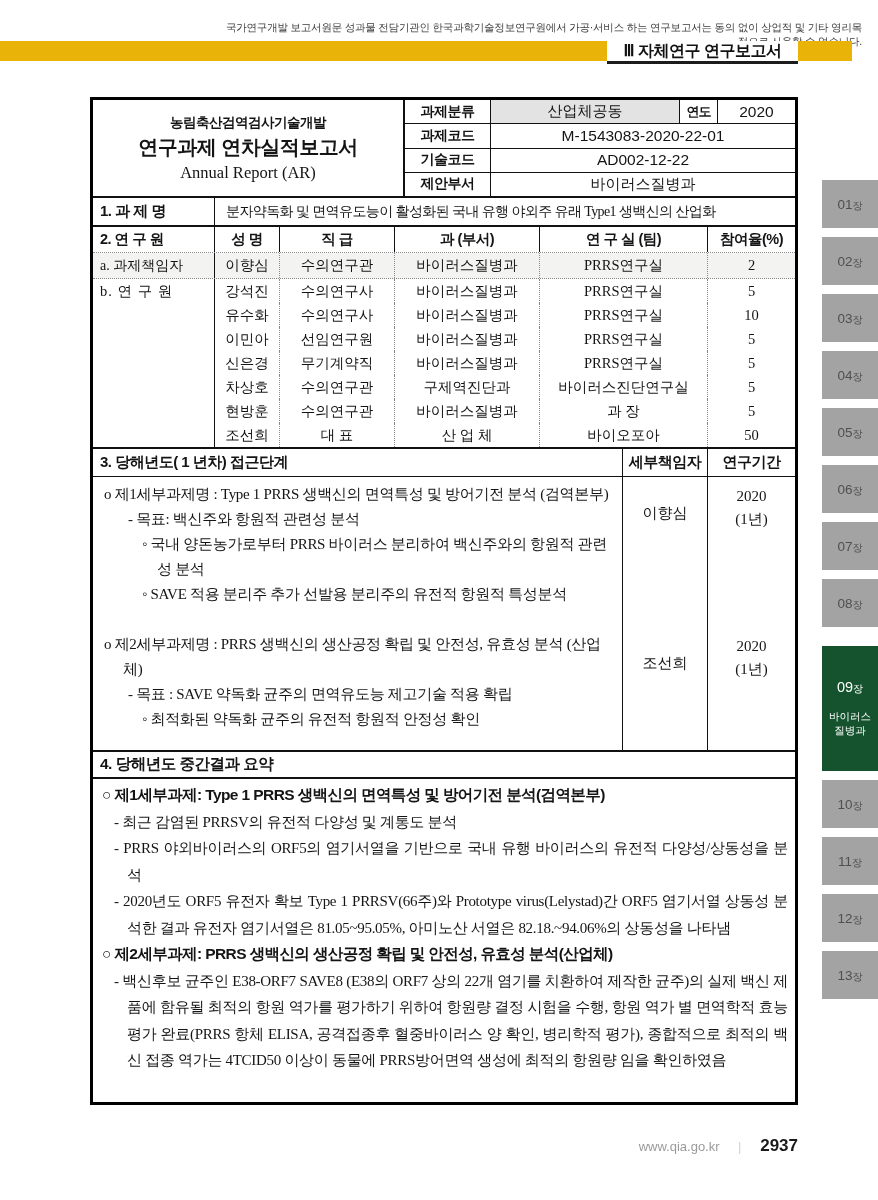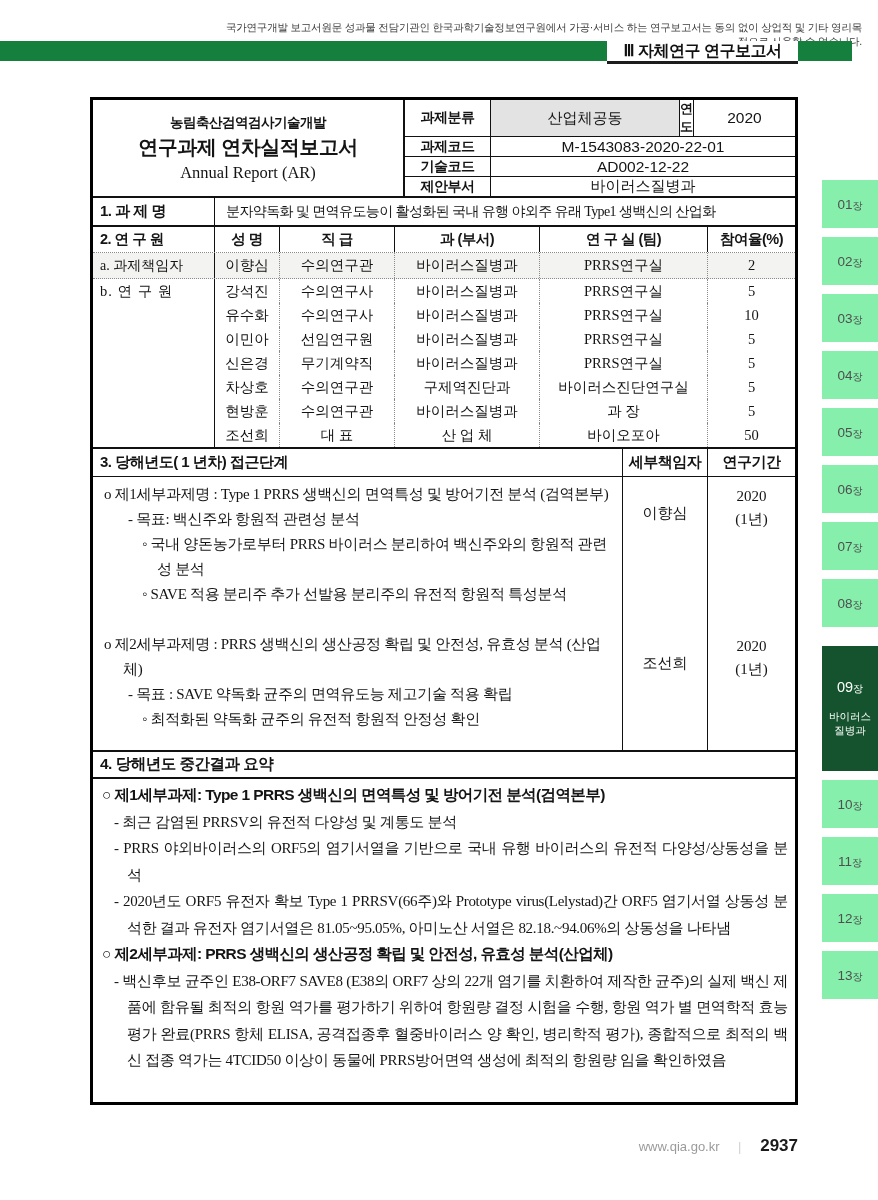--- a/index.html
+++ b/index.html
@@ -4,21 +4,21 @@
 <style>
   html,body{margin:0;padding:0;background:#fff;}
   .page{position:relative;width:878px;height:1200px;background:#ffffff;overflow:hidden;
         font-family:"Liberation Serif",serif;color:#141414;}
 
   
   .disclaimer{position:absolute;top:21px;right:16px;width:640px;text-align:right;
               font-family:"Liberation Sans",sans-serif;font-size:10.5px;color:#3c3c3c;letter-spacing:-0.2px;}
 
   
-  .banner{position:absolute;top:41px;left:0;width:852px;height:20px;background:#15803d;}
+  .banner{position:absolute;top:41px;left:0;width:852px;height:20px;background:#eab308;}
   .banner-box{position:absolute;top:0;left:607px;width:191px;height:20px;background:#ffffff;
               border-bottom:3px solid #1c1c1c;display:flex;align-items:center;justify-content:center;}
   .banner-box span{font-family:"Liberation Sans",sans-serif;font-weight:bold;font-size:16px;color:#111;letter-spacing:-0.5px;}
 
   
   .report{position:absolute;left:90px;top:97px;width:708px;height:1008px;box-sizing:border-box;
           border:3px solid #000;display:flex;flex-direction:column;background:#fff;}
 
   
   .sec-a{display:flex;height:98px;box-sizing:border-box;border-bottom:2px solid #111;flex:none;}
@@ -28,21 +28,21 @@
   .a-title{font-family:"Liberation Sans",sans-serif;font-weight:bold;font-size:20px;letter-spacing:-0.5px;}
   .a-sub{font-size:16.5px;}
   .a-right{flex:1;display:flex;flex-direction:column;}
   .meta-row{flex:1;display:flex;box-sizing:border-box;border-bottom:1.5px solid #111;align-items:stretch;}
   .meta-row:last-child{border-bottom:none;}
   .meta-label{width:86px;box-sizing:border-box;border-right:1.5px solid #111;display:flex;align-items:center;
               justify-content:center;font-family:"Liberation Sans",sans-serif;font-weight:bold;font-size:14px;letter-spacing:-0.5px;}
   .meta-value{flex:1;display:flex;align-items:center;justify-content:center;font-size:15px;}
   .meta-value.code{font-family:"Liberation Sans",sans-serif;font-size:15.5px;}
   .meta-value.shaded{flex:0 0 189px;background:#e3e3e3;border-right:1.5px solid #111;box-sizing:border-box;}
-  .meta-label2{width:14px;box-sizing:border-box;border-right:1.5px solid #111;display:flex;align-items:center;
+  .meta-label2{width:38px;box-sizing:border-box;border-right:1.5px solid #111;display:flex;align-items:center;
                justify-content:center;font-family:"Liberation Sans",sans-serif;font-weight:bold;font-size:13px;letter-spacing:-1px;}
   .meta-value2{flex:1;display:flex;align-items:center;justify-content:center;font-size:15.5px;font-family:"Liberation Sans",sans-serif;}
 
   
   .sec-b{display:flex;height:29px;box-sizing:border-box;border-bottom:2px solid #111;flex:none;}
   .b-label{width:122px;box-sizing:border-box;border-right:1.5px solid #111;display:flex;align-items:center;
            padding-left:7px;font-family:"Liberation Sans",sans-serif;font-weight:bold;font-size:15px;letter-spacing:-0.5px;}
   .b-value{flex:1;display:flex;align-items:center;padding-left:11px;font-size:14px;white-space:nowrap;letter-spacing:-0.6px;}
 
   
@@ -87,21 +87,21 @@
   .e-title{height:27px;box-sizing:border-box;border-bottom:2px solid #111;display:flex;align-items:center;
            padding-left:7px;font-family:"Liberation Sans",sans-serif;font-weight:bold;font-size:15.5px;letter-spacing:-0.5px;flex:none;}
   .e-body{flex:1;padding:3px 7px 0 7px;overflow:hidden;}
   .sum-line{font-size:15px;line-height:26.5px;text-align:justify;letter-spacing:-0.3px;}
   .sum-line.heading{font-family:"Liberation Sans",sans-serif;font-weight:bold;font-size:15.5px;text-align:left;
                     padding-left:2px;letter-spacing:-0.6px;}
   .sum-line.item{padding-left:27px;text-indent:-13px;}
 
   
   .sidebar{position:absolute;top:180px;right:0;width:56px;font-family:"Liberation Sans",sans-serif;}
-  .tab{height:48px;margin-bottom:9px;background:#86efac;color:#4f4f4f;display:flex;flex-direction:column;
+  .tab{height:48px;margin-bottom:9px;background:#a3a3a3;color:#4f4f4f;display:flex;flex-direction:column;
        align-items:center;justify-content:center;box-sizing:border-box;}
   .tab .lab .num{font-size:13.5px;}
   .tab .lab .unit{font-size:10px;}
   .tab .sub{display:none;}
   .tab.active{height:125px;margin-top:19px;background:#14532d;color:#ffffff;justify-content:flex-start;padding-top:32px;}
   .tab.active .lab .num{font-size:14.5px;}
   .tab.active .sub{display:block;margin-top:13px;font-size:10.5px;line-height:14px;text-align:center;white-space:pre-line;}
 
   
   .footer{position:absolute;top:1136px;right:80px;display:flex;align-items:baseline;gap:19px;}

